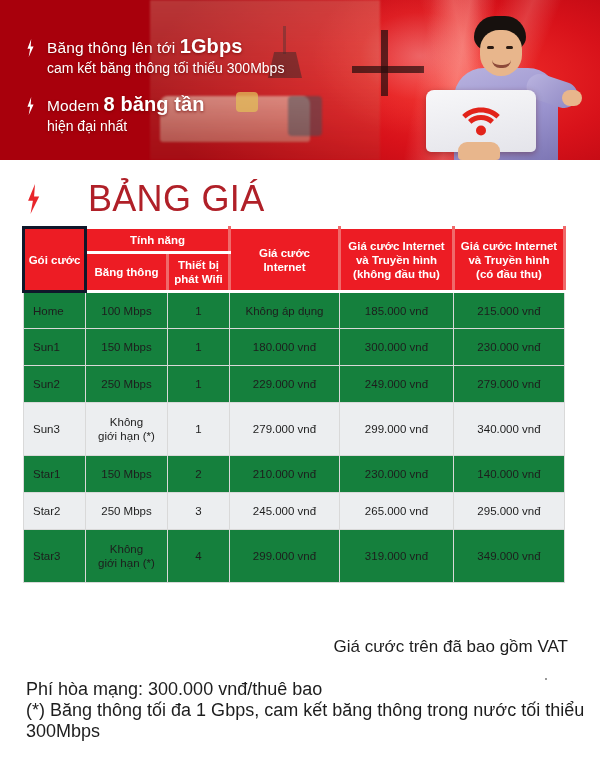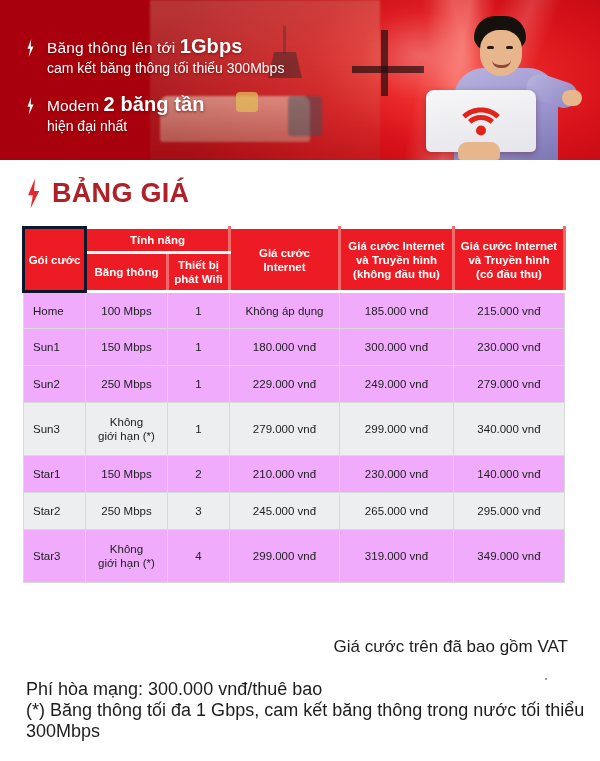--- a/index.html
+++ b/index.html
@@ -144,43 +144,44 @@
   .title-wrap {
     position: absolute; left: 26px; top: 178px;
     display: flex; align-items: center;
   }
   .bolt-red {
     width: 15px; height: 30px; margin-right: 11px;
     background: #e8262b;
     clip-path: polygon(60% 0%, 14% 56%, 46% 56%, 30% 100%, 88% 42%, 54% 42%);
   }
   .title-text {
-    font-size: 27px; font-weight: bold; color: #b02028;
+    font-size: 36px; font-weight: normal; color: #b02028;
     letter-spacing: .3px;
+    margin-left: 36px;
   }
 
   
   .table-wrap { position: absolute; left: 22px; top: 226px; width: 541px; }
   table.pricing {
     width: 541px; border-collapse: collapse;
     table-layout: fixed;
   }
   table.pricing th {
     background: #ed1c24; color: #ffffff;
     font-size: 11.5px; font-weight: bold; line-height: 14px;
     border: 3px solid #0f172a;
     padding: 4px 2px; text-align: center; vertical-align: middle;
   }
   table.pricing th.div { border-color: #ffffff #f06a6a #ffffff #f06a6a; }
   table.pricing td {
     border: 1px solid #d9d9d9;
     font-size: 11.5px; color: #1d1d1d; line-height: 14px;
     text-align: center; vertical-align: middle;
     padding: 6px 2px;
-    background: #f0abfc;
+    background: #15803d;
   }
   table.pricing td.pkg { text-align: left; padding-left: 9px; }
   table.pricing tr.alt td { background: #eceef0; }
   table.pricing tr.tall td { height: 53px; }
   table.pricing tr.norm td { height: 37px; }
 
   
   .vat-note {
     position: absolute; right: 32px; top: 637px;
     font-size: 17px; color: #1d1d1d;
@@ -230,21 +231,21 @@
     <div class="bullet-row">
       <div class="bolt-white"></div>
       <div>
         <div class="b-line1"><span>Băng thông lên tới </span><b>1Gbps</b></div>
         <div class="b-line2">cam kết băng thông tối thiểu 300Mbps</div>
       </div>
     </div>
     <div class="bullet-row">
       <div class="bolt-white"></div>
       <div>
-        <div class="b-line1"><span>Modem </span><b class="b-big">2 băng tần</b></div>
+        <div class="b-line1"><span>Modem </span><b class="b-big">8 băng tần</b></div>
         <div class="b-line2">hiện đại nhất</div>
       </div>
     </div>
   </div>
 </div>
 
 <div class="title-wrap">
   <div class="bolt-red"></div>
   <div class="title-text">BẢNG GIÁ</div>
 </div>

